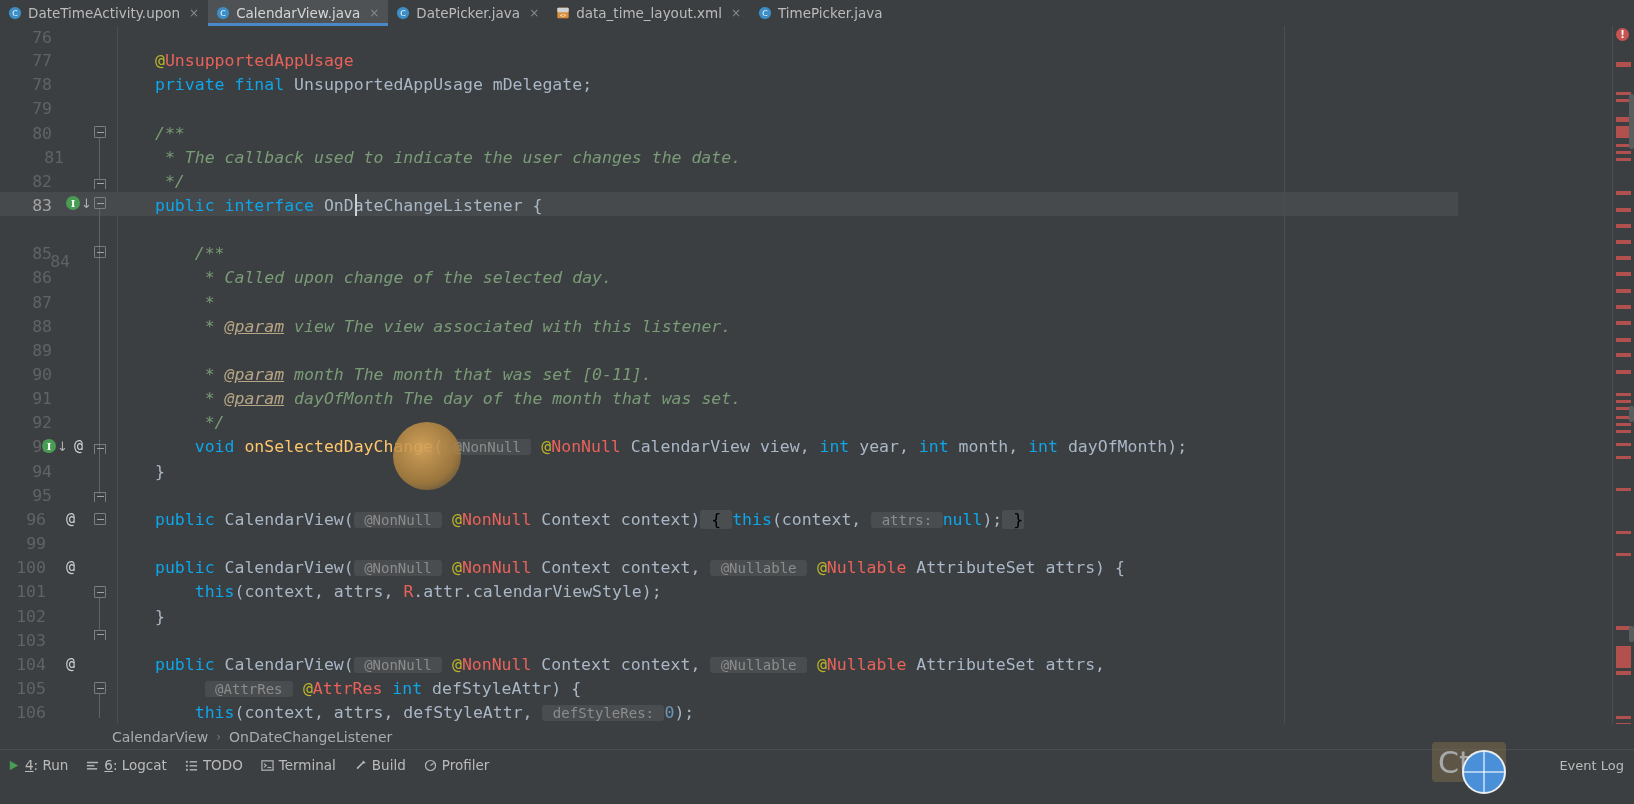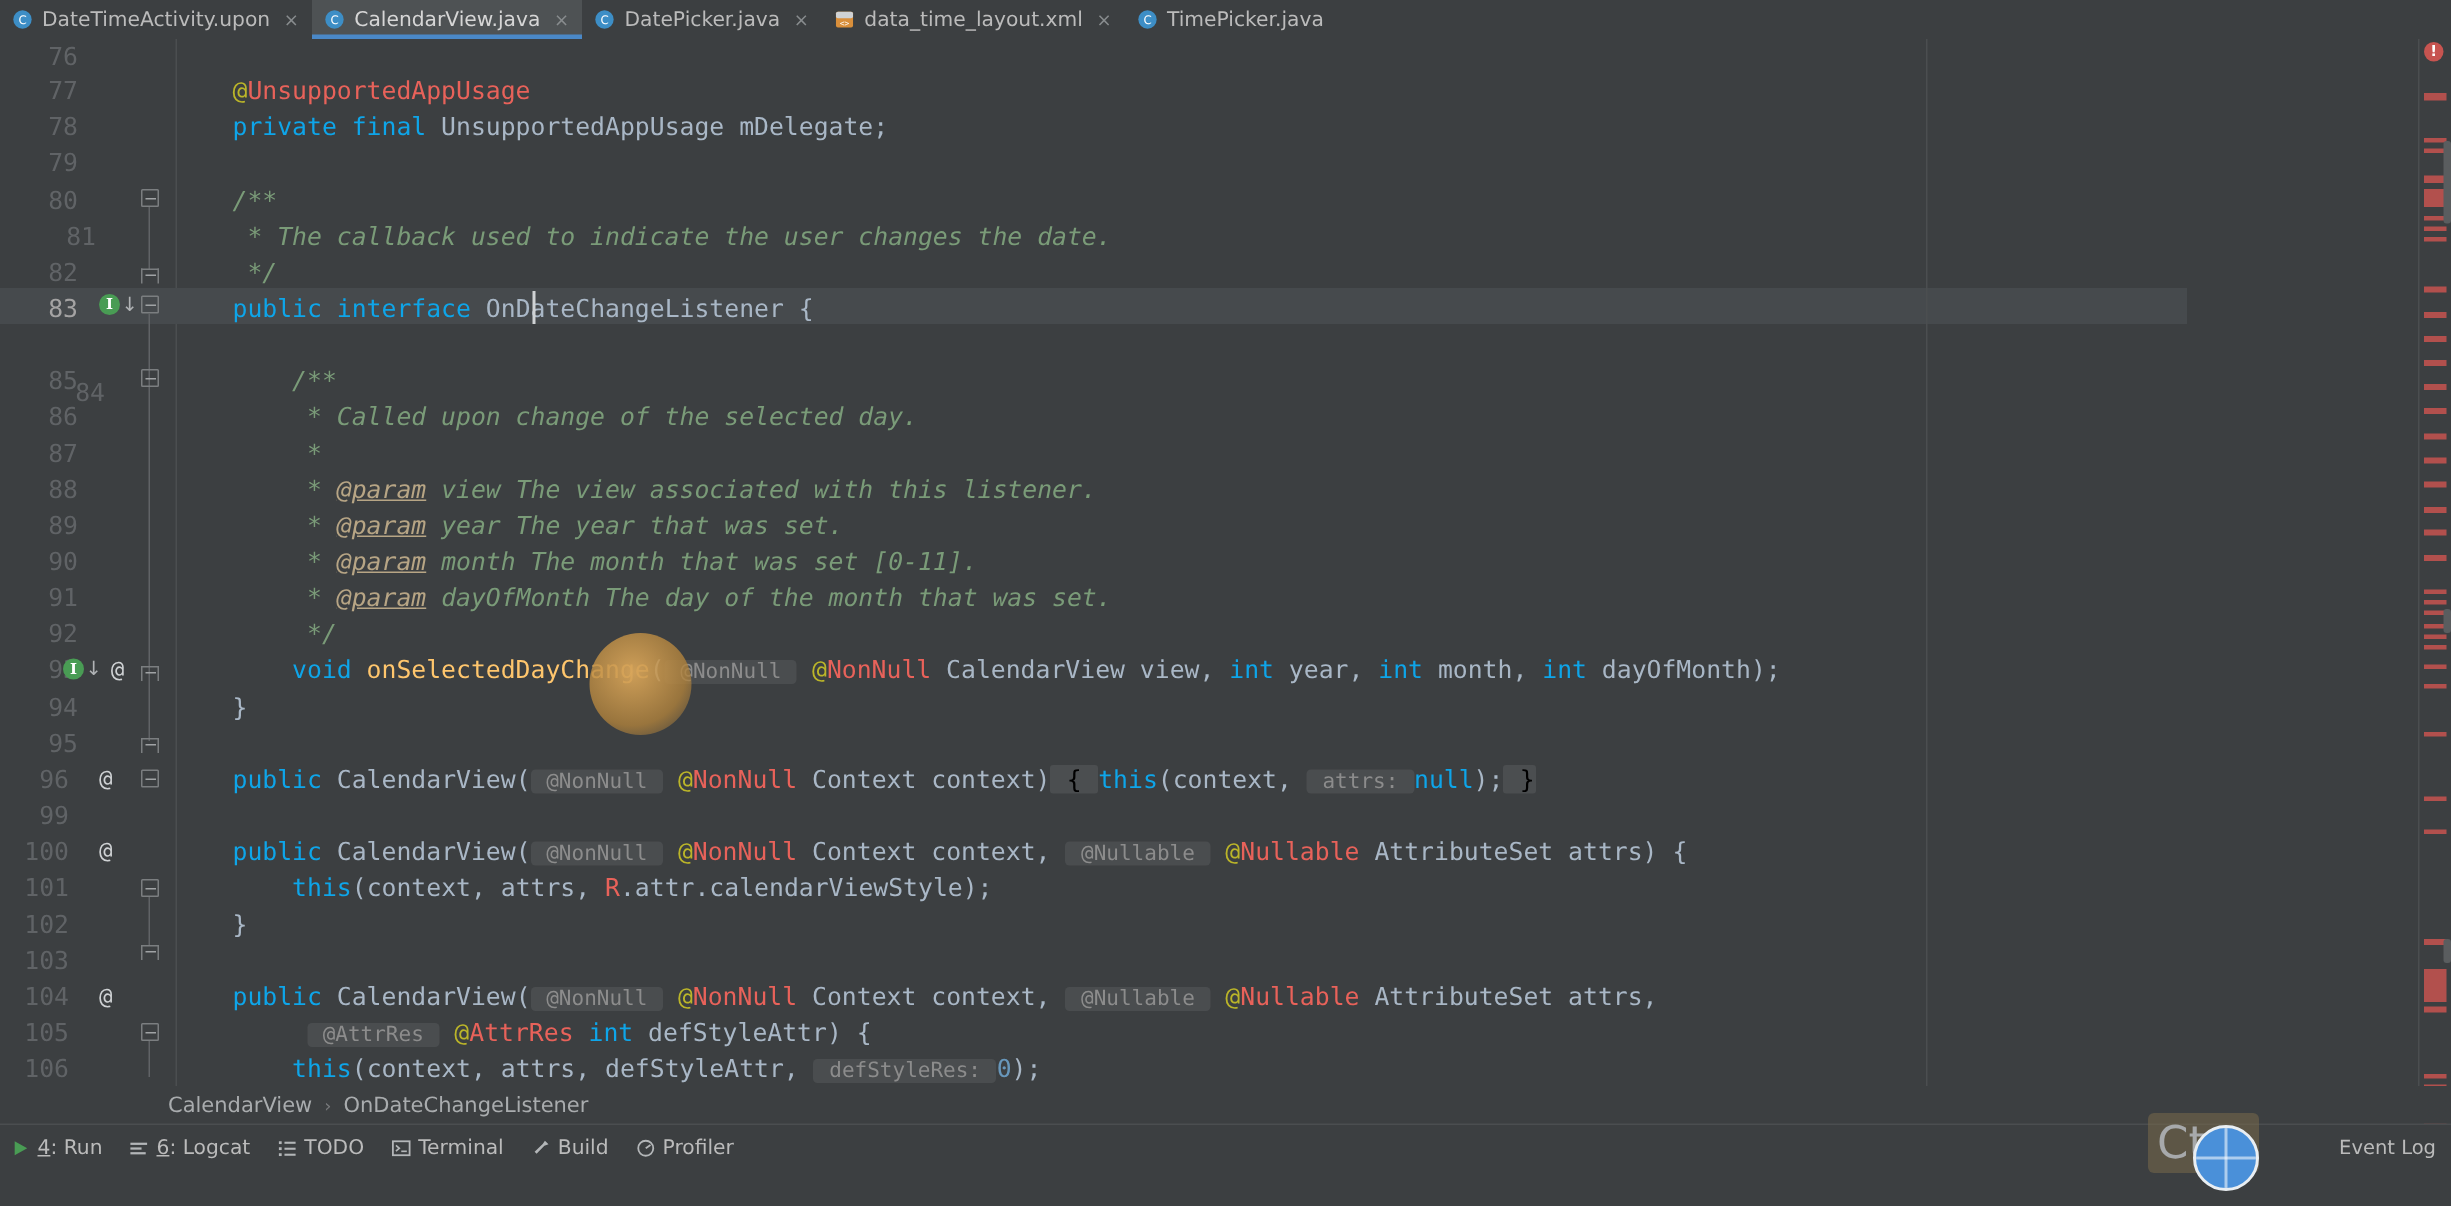--- a/index.html
+++ b/index.html
@@ -338,21 +338,20 @@
       <div class="code" style="top:192px;"></div>
 
       <div class="code" style="top:216px;"><span class="cmt">    /**</span></div>
 
       <div class="code" style="top:240px;"><span class="cmt">     * Called upon change of the selected day.</span></div>
 
       <div class="code" style="top:265px;"><span class="cmt">     *</span></div>
 
       <div class="code" style="top:289px;"><span class="cmt">     * </span><span class="cmtTag">@param</span><span class="cmt"> view The view associated with this listener.</span></div>
 
-      <div class="code" style="top:313px;"><span class="cmt">     * </span><span class="cmtTag">@param</span><span class="cmt"> year The year that was set.</span></div>
 
       <div class="code" style="top:337px;"><span class="cmt">     * </span><span class="cmtTag">@param</span><span class="cmt"> month The month that was set [0-11].</span></div>
 
       <div class="code" style="top:361px;"><span class="cmt">     * </span><span class="cmtTag">@param</span><span class="cmt"> dayOfMonth The day of the month that was set.</span></div>
 
       <div class="code" style="top:385px;"><span class="cmt">     */</span></div>
 
       <div class="code" style="top:409px;"><span class="kw">    void </span><span class="fn">onSelectedDayChange</span><span class="plain">(</span><span class="hint"> @NonNull </span><span class="plain"> </span><span class="anno">@</span><span class="annoRed">NonNull</span><span class="type"> CalendarView view</span><span class="plain">, </span><span class="kw">int</span><span class="type"> year</span><span class="plain">, </span><span class="kw">int</span><span class="type"> month</span><span class="plain">, </span><span class="kw">int</span><span class="type"> dayOfMonth</span><span class="plain">);</span></div>
 
       <div class="code" style="top:434px;"><span class="plain">}</span></div>

